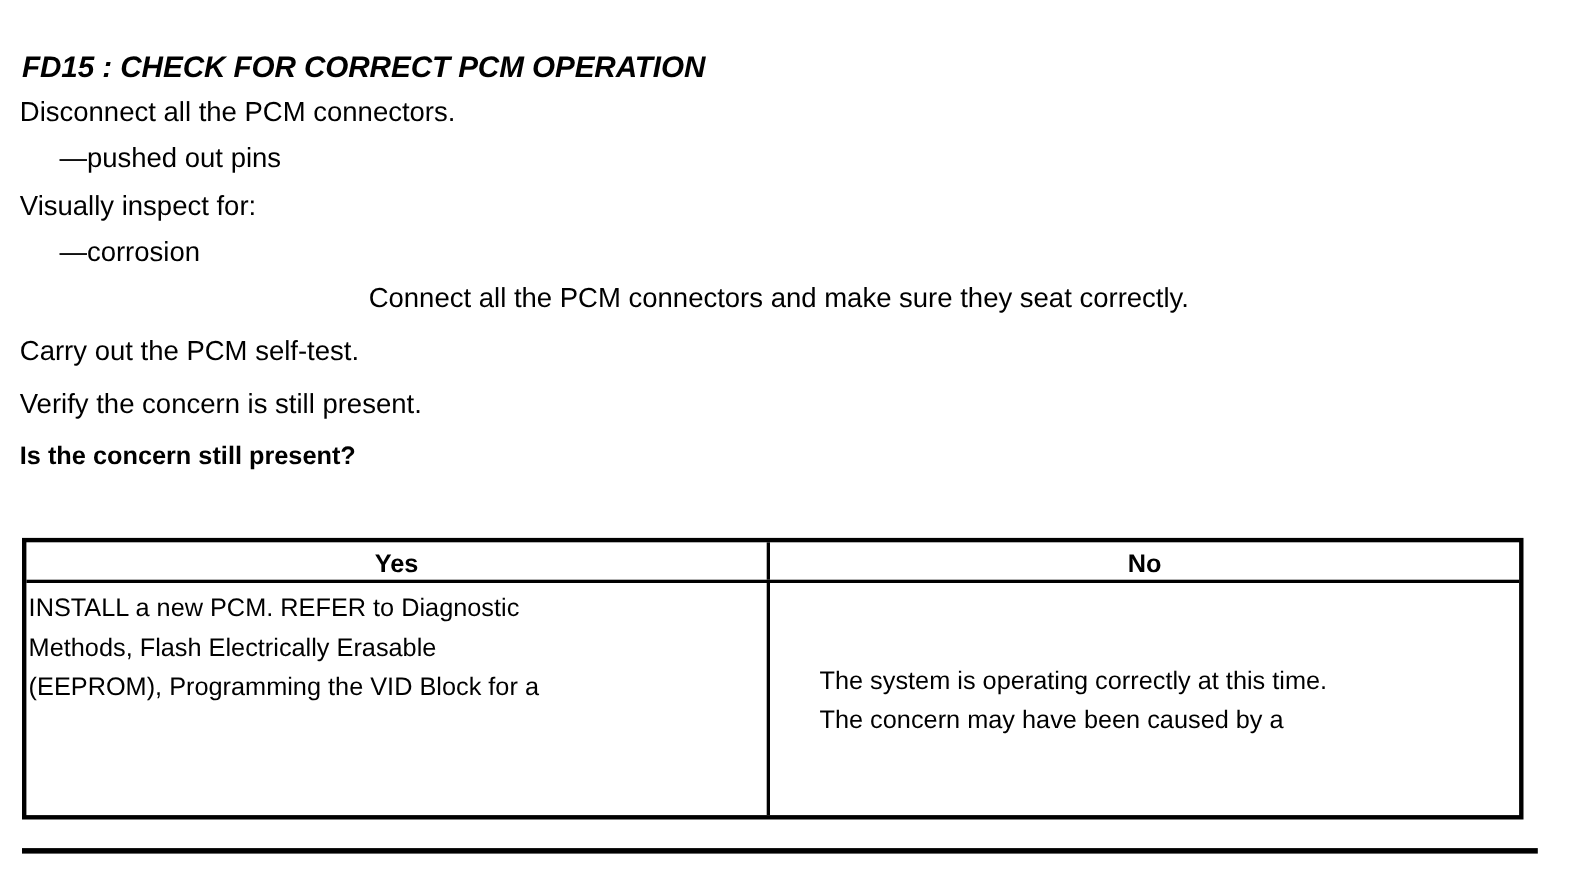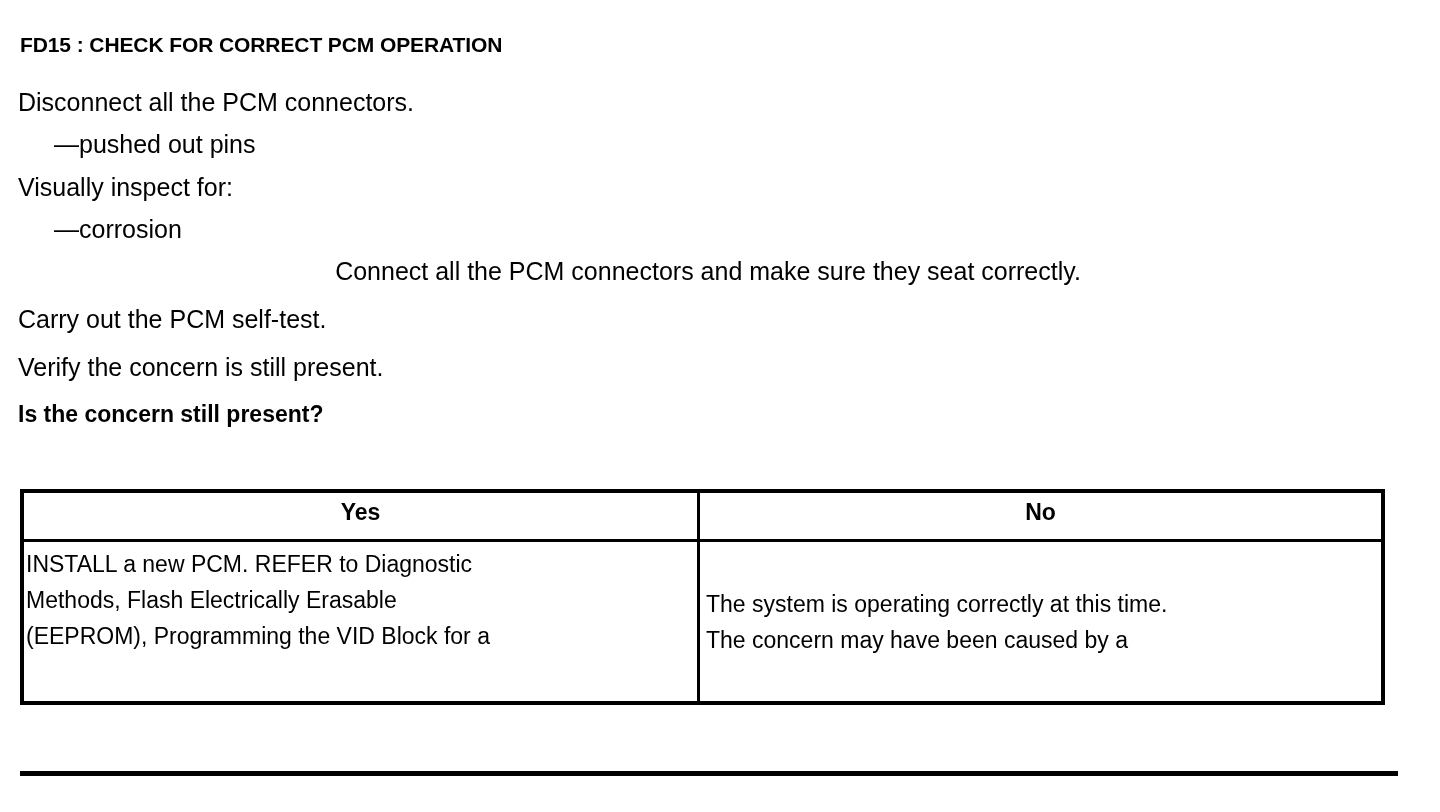--- a/index.html
+++ b/index.html
@@ -20,26 +20,27 @@
 
   .page {
     position: absolute;
     inset: 0;
   }
 
   
   .step-title {
     position: absolute;
     left: 20px;
-    top: 33px;
-    font-size: 21px;
+    top: 49px;
+    font-size: 27px;
     font-weight: bold;
     letter-spacing: -0.1px;
     line-height: 24px;
     white-space: nowrap;
+    font-style: italic;
   }
 
   
   .instructions {
     position: absolute;
     left: 18px;
     top: 78px;
     width: 1380px;
   }
   .instr-line {
@@ -82,32 +83,33 @@
     box-sizing: border-box;
     position: relative;
   }
   .cell-yes {
     width: 676px;
     flex: 0 0 676px;
     border-right: 3px solid #000;
   }
   .cell-no {
     flex: 1 1 auto;
+    padding-left: 39px;
   }
   .header-row .cell {
     text-align: center;
     font-size: 23px;
     font-weight: bold;
     line-height: 38px;
-    height: 46px;
+    height: 34px;
     padding: 0;
   }
 
   .body-row .cell {
-    height: 159px;
+    height: 211px;
     display: flex;
     flex-direction: column;
     justify-content: center;
   }
   .body-row .cell-yes {
     justify-content: flex-start;
     padding-top: 4px;
   }
   .cell-line {
     font-size: 23px;

